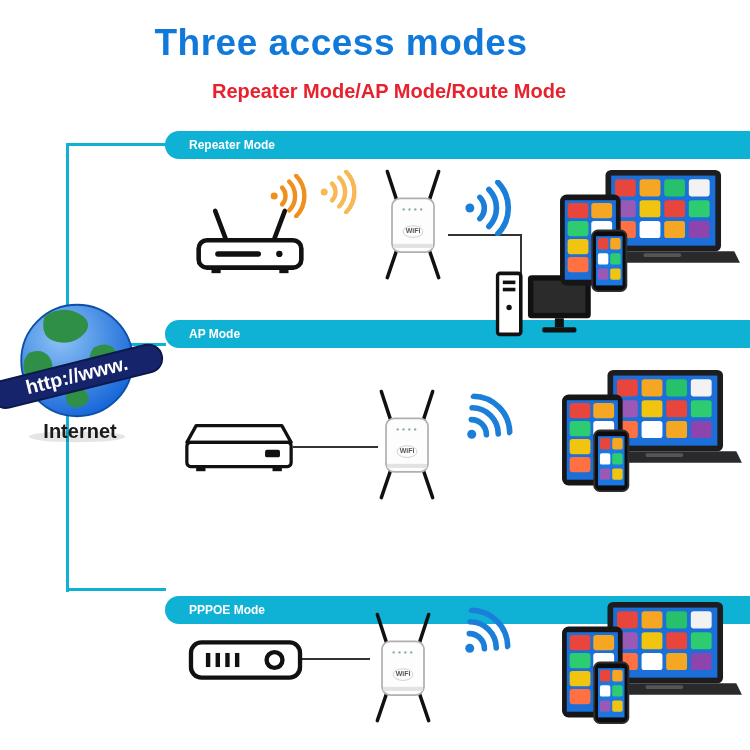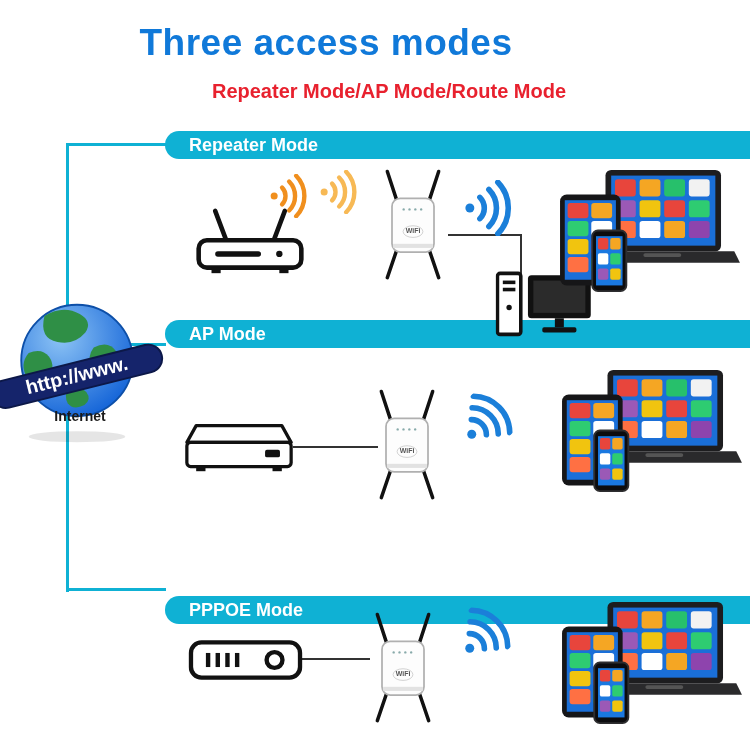--- a/index.html
+++ b/index.html
@@ -1,33 +1,33 @@
 <!DOCTYPE html>
 <html><head>
 <meta charset="utf-8">
 <style>
   html,body{margin:0;padding:0;background:#fff;}
   .canvas{position:relative;width:750px;height:750px;background:#fff;overflow:hidden;
           font-family:"Liberation Sans",sans-serif;}
   .abs{position:absolute;}
-  .page-title{left:0;width:652px;top:22px;text-align:center;font-size:37px;font-weight:800;
+  .page-title{left:15px;width:652px;top:22px;text-align:center;font-size:37px;font-weight:800;
               color:#1079d9;letter-spacing:.5px;}
   .page-subtitle{left:14px;width:750px;top:80px;text-align:center;font-size:20px;font-weight:600;
                  color:#e8212e;}
   .mode-header{left:165px;width:585px;height:28px;background:#0fb1d4;border-radius:15px 0 0 15px;
-               color:#fff;font-size:18px;font-weight:bold;line-height:28px;padding-left:24px;
+               color:#fff;font-size:12px;font-weight:bold;line-height:28px;padding-left:24px;
                box-sizing:border-box;z-index:1;}
   .cy{background:#0fb1d4;z-index:0;}
   .blk{background:#333;z-index:0;}
   .wifi{color:#1b7fd9;}
   .wifi.orange1{color:#f08f1e;}
   .wifi.orange2{color:#f7b955;}
   .rot90{transform:rotate(90deg);}
   .rot45{transform:rotate(45deg);}
-  .internet-label{left:0;width:160px;top:408px;text-align:center;font-size:14px;font-weight:bold;
+  .internet-label{left:0;width:160px;top:420px;text-align:center;font-size:20px;font-weight:bold;
                   color:#1a1a1a;z-index:3;}
   .wifi-logo{width:70px;text-align:center;font-size:7px;font-weight:bold;color:#555;z-index:2;}
   svg.icon{position:absolute;overflow:visible;z-index:1;}
   .globe{z-index:3;}
 </style>
 </head>
 <body>
 
 <svg width="0" height="0" style="position:absolute" aria-hidden="true">
   <defs>

